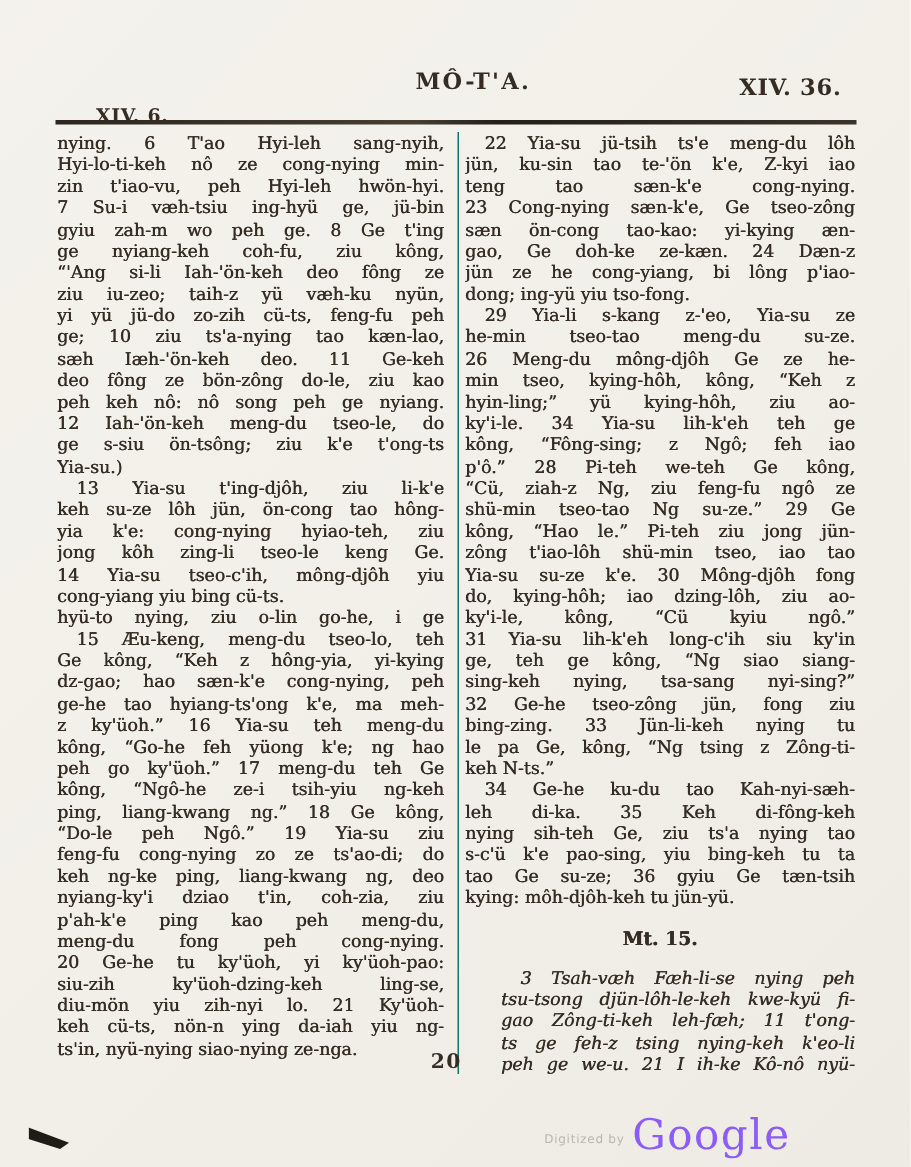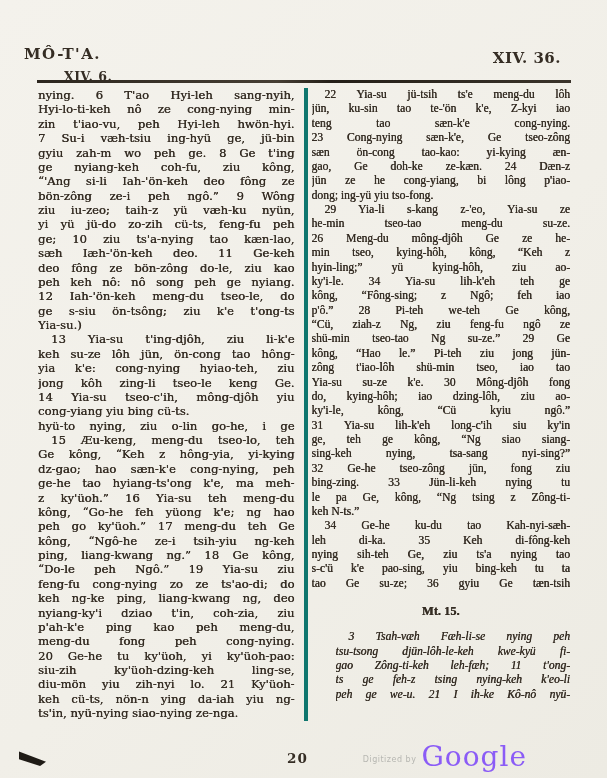--- a/index.html
+++ b/index.html
@@ -5,43 +5,43 @@
   html,body{margin:0;padding:0;}
   body{
     width:607px;height:778px;position:relative;overflow:hidden;
     background:linear-gradient(135deg,#f4f2ec 0%,#f1efe8 55%,#edebe3 100%);
     font-family:"DejaVu Serif","Liberation Serif",serif;
     color:#352d24;
   }
   .page{position:absolute;inset:0;}
   
   .hdr-left{position:absolute;top:49px;left:64px;font-size:12.5px;letter-spacing:.5px;font-weight:bold;margin-top:20px;}
-  .hdr-center{position:absolute;top:45px;left:0;right:0;text-align:left;font-size:15px;letter-spacing:1.5px;font-weight:bold;padding-left:24px;}
+  .hdr-center{position:absolute;top:45px;left:0;right:0;text-align:center;font-size:15px;letter-spacing:1.5px;font-weight:bold;padding-left:24px;}
   .hdr-right{position:absolute;top:49px;right:46px;font-size:15px;letter-spacing:.5px;font-weight:bold;}
   .hdr-rule{position:absolute;top:80px;left:37px;right:36px;height:3px;
     background:linear-gradient(90deg,#2c261e 0%,#463e33 45%,#241f18 55%,#3a332a 100%);}
   
   .cols{position:absolute;top:88px;left:38px;width:532px;display:flex;}
   .col{width:258px;}
-  .col.right{width:260px;margin-left:9px;border-left:4px solid #0f766e;padding-left:4px;font-family:Liberation Serif, serif;}
+  .col.right{width:260px;margin-left:9px;border-left:1px solid #0f766e;padding-left:4px;}
   .tline{
     height:14.38px;line-height:14.38px;font-size:11.6px;
     text-align:justify;text-align-last:justify;
     overflow:hidden;white-space:nowrap;
     text-shadow:0.3px 0 0 currentColor;
   }
   .tline.indent{text-indent:13px;}
   .tline.parend{text-align-last:left;}
   .col .italic .tline{font-style:italic;margin-left:24px;}
   .sect-head{
     height:14px;line-height:14px;margin:13px 0 12px 0;text-align:center;text-align-last:center;
     font-size:12.5px;font-weight:bold;text-shadow:0.3px 0 0 currentColor;
   }
   
-  .page-num{position:absolute;top:750px;left:0;right:12px;text-align:center;
+  .page-num{position:absolute;top:700px;left:0;right:12px;text-align:center;
     font-size:13.5px;font-weight:bold;letter-spacing:1px;}
   .watermark{position:absolute;top:740px;right:80px;white-space:nowrap;}
   .wm-prefix{font-family:"DejaVu Sans","Liberation Sans",sans-serif;font-size:8px;color:#b7b7b2;vertical-align:4px;letter-spacing:.5px;}
   .wm-logo{font-size:28px;color:#8b5cf6;letter-spacing:1px;}
   .corner-wedge{position:absolute;left:19px;top:751px;width:27px;height:15px;background:#1f1b16;
     clip-path:polygon(0 4%,100% 72%,78% 100%,0 55%);}
 </style>
 </head>
 <body>
 
@@ -55,21 +55,20 @@
   <div class="cols">
     <div class="col left">
       <div>
           <div class="tline">nying.  6 T'ao Hyi-leh sang-nyih,</div>
           <div class="tline">Hyi-lo-ti-keh nô ze cong-nying min-</div>
           <div class="tline">zin t'iao-vu, peh Hyi-leh hwön-hyi.</div>
           <div class="tline">7 Su-i væh-tsiu ing-hyü ge, jü-bin</div>
           <div class="tline">gyiu zah-m wo peh ge.  8 Ge t'ing</div>
           <div class="tline">ge nyiang-keh coh-fu, ziu kông,</div>
           <div class="tline">“'Ang si-li Iah-'ön-keh deo fông ze</div>
-          <div class="tline">bön-zông ze-i peh ngô.”  9 Wông</div>
           <div class="tline">ziu iu-zeo; taih-z yü væh-ku nyün,</div>
           <div class="tline">yi yü jü-do zo-zih cü-ts, feng-fu peh</div>
           <div class="tline">ge;  10 ziu ts'a-nying tao kæn-lao,</div>
           <div class="tline">sæh Iæh-'ön-keh deo.  11 Ge-keh</div>
           <div class="tline">deo fông ze bön-zông do-le, ziu kao</div>
           <div class="tline">peh keh nô: nô song peh ge nyiang.</div>
           <div class="tline">12 Iah-'ön-keh meng-du tseo-le, do</div>
           <div class="tline">ge s-siu ön-tsông; ziu k'e t'ong-ts</div>
           <div class="tline parend">Yia-su.)</div>
           <div class="tline indent">13 Yia-su t'ing-djôh, ziu li-k'e</div>
@@ -131,20 +130,21 @@
           <div class="tline">sing-keh nying, tsa-sang nyi-sing?”</div>
           <div class="tline">32 Ge-he tseo-zông jün, fong ziu</div>
           <div class="tline">bing-zing.  33 Jün-li-keh nying tu</div>
           <div class="tline">le pa Ge, kông, “Ng tsing z Zông-ti-</div>
           <div class="tline parend">keh N-ts.”</div>
           <div class="tline indent">34 Ge-he ku-du tao Kah-nyi-sæh-</div>
           <div class="tline">leh di-ka.  35 Keh di-fông-keh</div>
           <div class="tline">nying sih-teh Ge, ziu ts'a nying tao</div>
           <div class="tline">s-c'ü k'e pao-sing, yiu bing-keh tu ta</div>
           <div class="tline">tao Ge su-ze;  36 gyiu Ge tæn-tsih</div>
+          <div class="tline parend">kying: môh-djôh-keh tu jün-yü.</div>
         </div>
       <div class="sect-head">Mt. 15.</div>
       <div class="italic">
           <div class="tline indent">3 Tsah-væh Fæh-li-se nying peh</div>
           <div class="tline">tsu-tsong djün-lôh-le-keh kwe-kyü fi-</div>
           <div class="tline">gao Zông-ti-keh leh-fæh;  11 t'ong-</div>
           <div class="tline">ts ge feh-z tsing nying-keh k'eo-li</div>
           <div class="tline">peh ge we-u. 21 I ih-ke Kô-nô nyü-</div>
         </div>
     </div>

